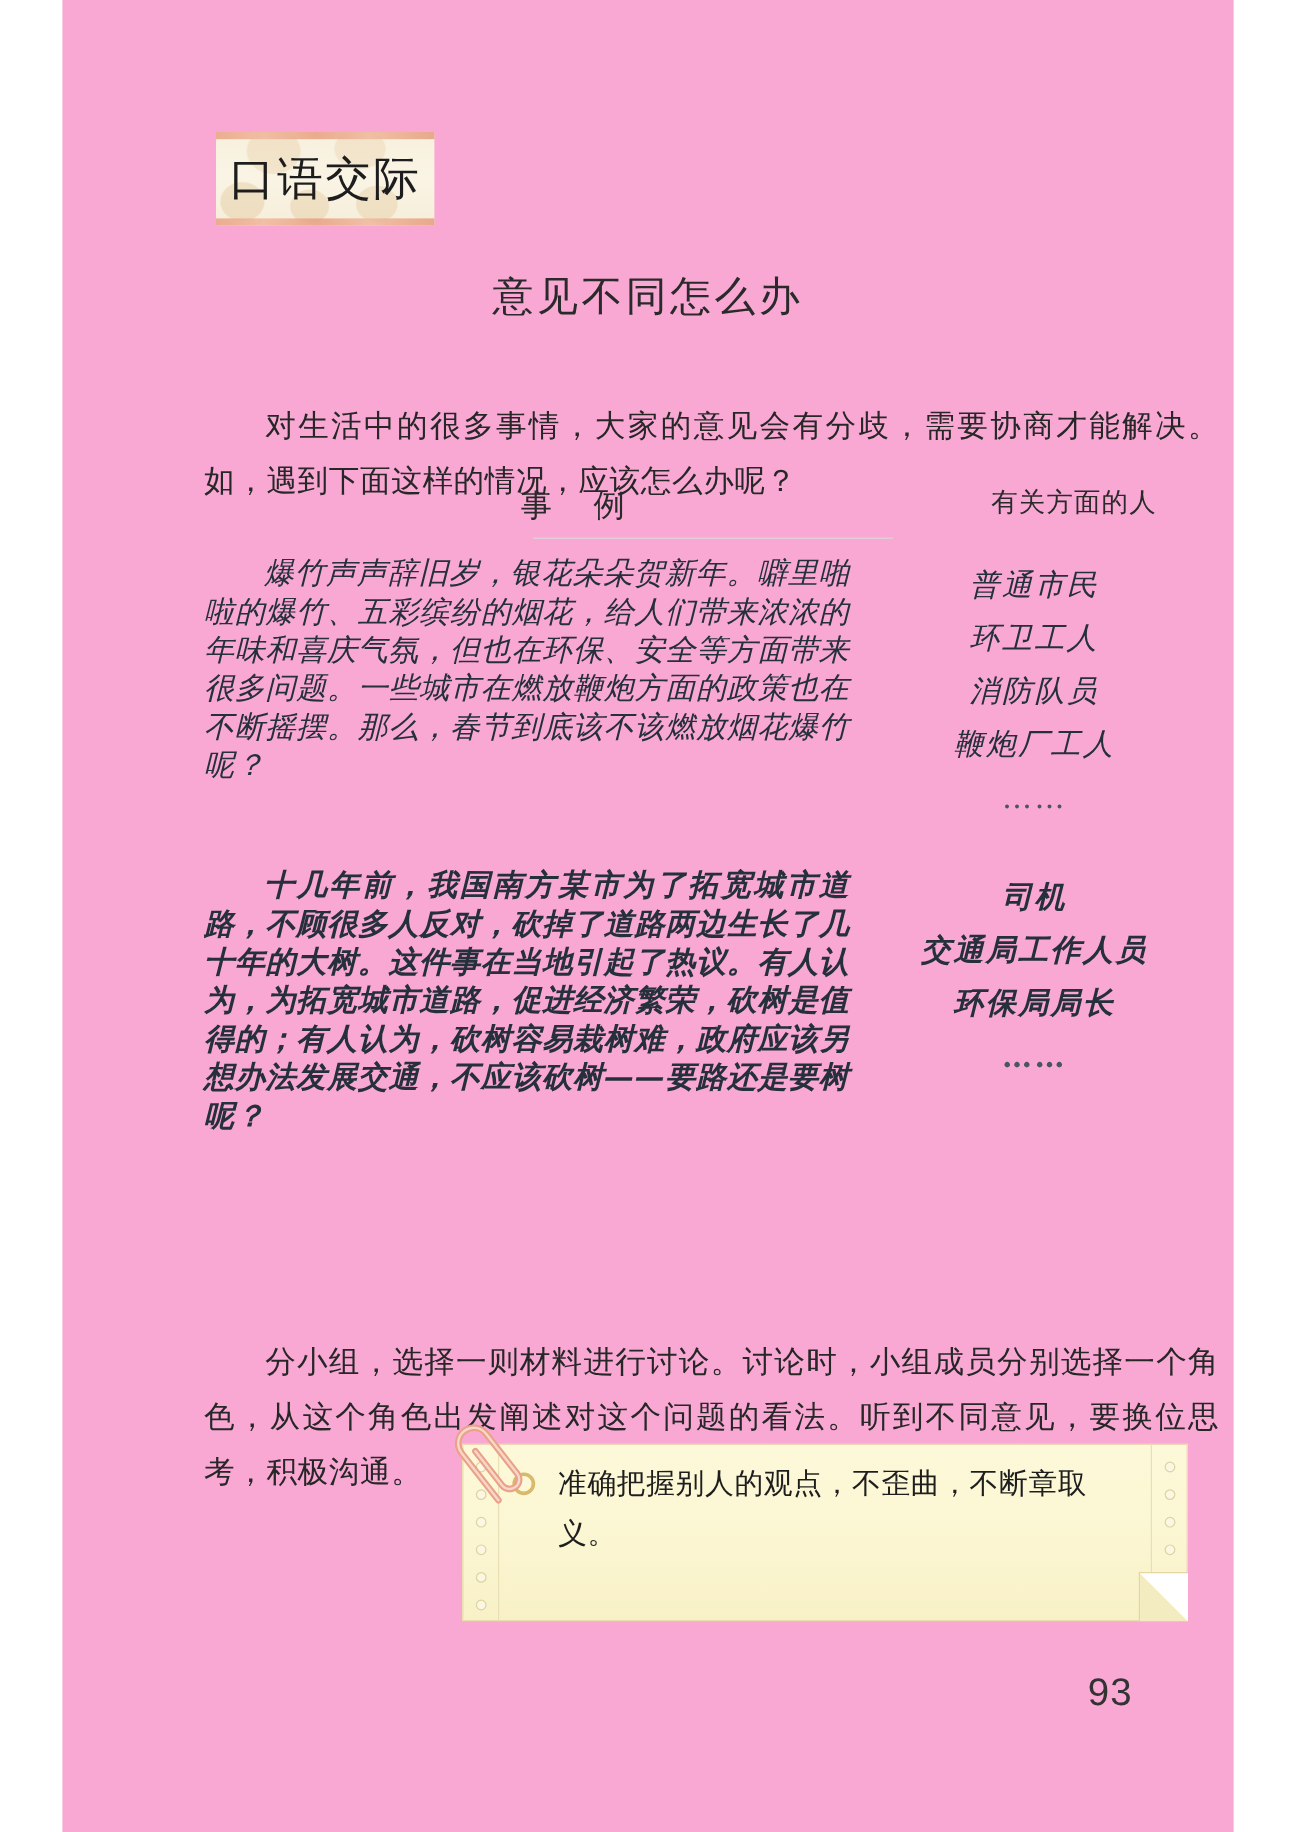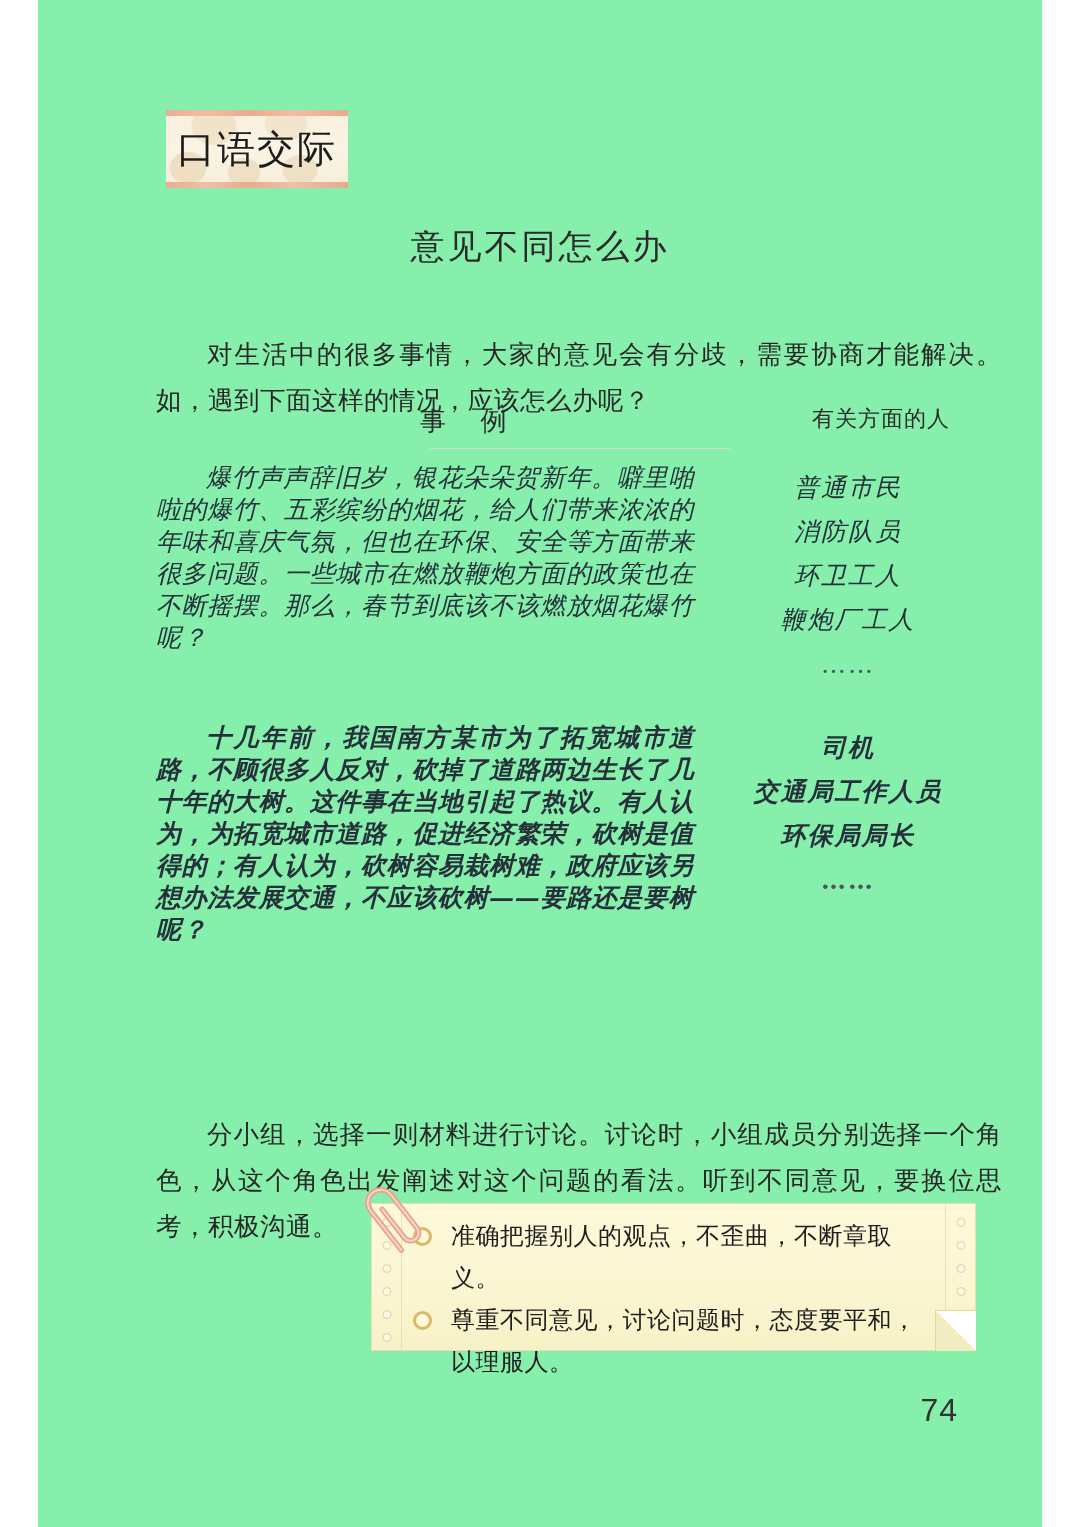--- a/index.html
+++ b/index.html
@@ -11,23 +11,22 @@
     font-family: "Liberation Serif", "DejaVu Serif", serif;
     color: #2b2b2b;
   }
 
   
   .page {
     position: relative;
     width: 976px;
     height: 1527px;
     margin: 0 auto;
-    background: #86efac;
+    background: #f9a8d4;
     overflow: hidden;
-    padding-left: 28px;
   }
 
   
   .banner {
     position: absolute;
     left: 128px;
     top: 110px;
     width: 182px;
     height: 78px;
     background:
@@ -291,22 +290,22 @@
     <div class="th-case">事 例</div>
     <div class="th-people">有关方面的人</div>
   </div>
   <div class="head-rule"></div>
 
   <div class="case-zone" id="case-zone-1">
     <div class="case-row">
       <div class="case-text">爆竹声声辞旧岁，银花朵朵贺新年。噼里啪啦的爆竹、五彩缤纷的烟花，给人们带来浓浓的年味和喜庆气氛，但也在环保、安全等方面带来很多问题。一些城市在燃放鞭炮方面的政策也在不断摇摆。那么，春节到底该不该燃放烟花爆竹呢？</div>
       <div class="case-people">
         <div class="person">普通市民</div>
+        <div class="person">环卫工人</div>
         <div class="person">消防队员</div>
-        <div class="person">环卫工人</div>
         <div class="person">鞭炮厂工人</div>
         <div class="ellipsis">……</div>
       </div>
     </div>
   </div>
 
   <div class="case-zone" id="case-zone-2">
     <div class="case-row">
       <div class="case-text">十几年前，我国南方某市为了拓宽城市道路，不顾很多人反对，砍掉了道路两边生长了几十年的大树。这件事在当地引起了热议。有人认为，为拓宽城市道路，促进经济繁荣，砍树是值得的；有人认为，砍树容易栽树难，政府应该另想办法发展交通，不应该砍树——要路还是要树呢？</div>
       <div class="case-people">
@@ -339,27 +338,23 @@
         <div class="hole" style="top:83px"></div>
       </div>
       <div class="note-fold"></div>
     </div>
 
     <div class="note-body">
       <div class="tip">
         <span class="ring"></span>
         <span>准确把握别人的观点，不歪曲，不断章取义。</span>
       </div>
-      <div class="tip">
-        <span class="ring"></span>
-        <span>尊重不同意见，讨论问题时，态度要平和，以理服人。</span>
-      </div>
     </div>
 
     <svg class="paperclip" viewBox="0 0 58 80">
       <path d="M20 70 L20 20 A13 13 0 0 1 46 20 L46 62 A8 8 0 0 1 30 62 L30 26" fill="none" stroke="#e9a289" stroke-width="5.5" stroke-linecap="round" stroke-linejoin="round"></path>
       <path d="M20 70 L20 20 A13 13 0 0 1 46 20 L46 62 A8 8 0 0 1 30 62 L30 26" fill="none" stroke="#f8d6c8" stroke-width="2" stroke-linecap="round" stroke-linejoin="round"></path>
     </svg>
   </div>
 
-  <div class="page-number">74</div>
+  <div class="page-number">93</div>
 
 </div>
 
 </body></html>

